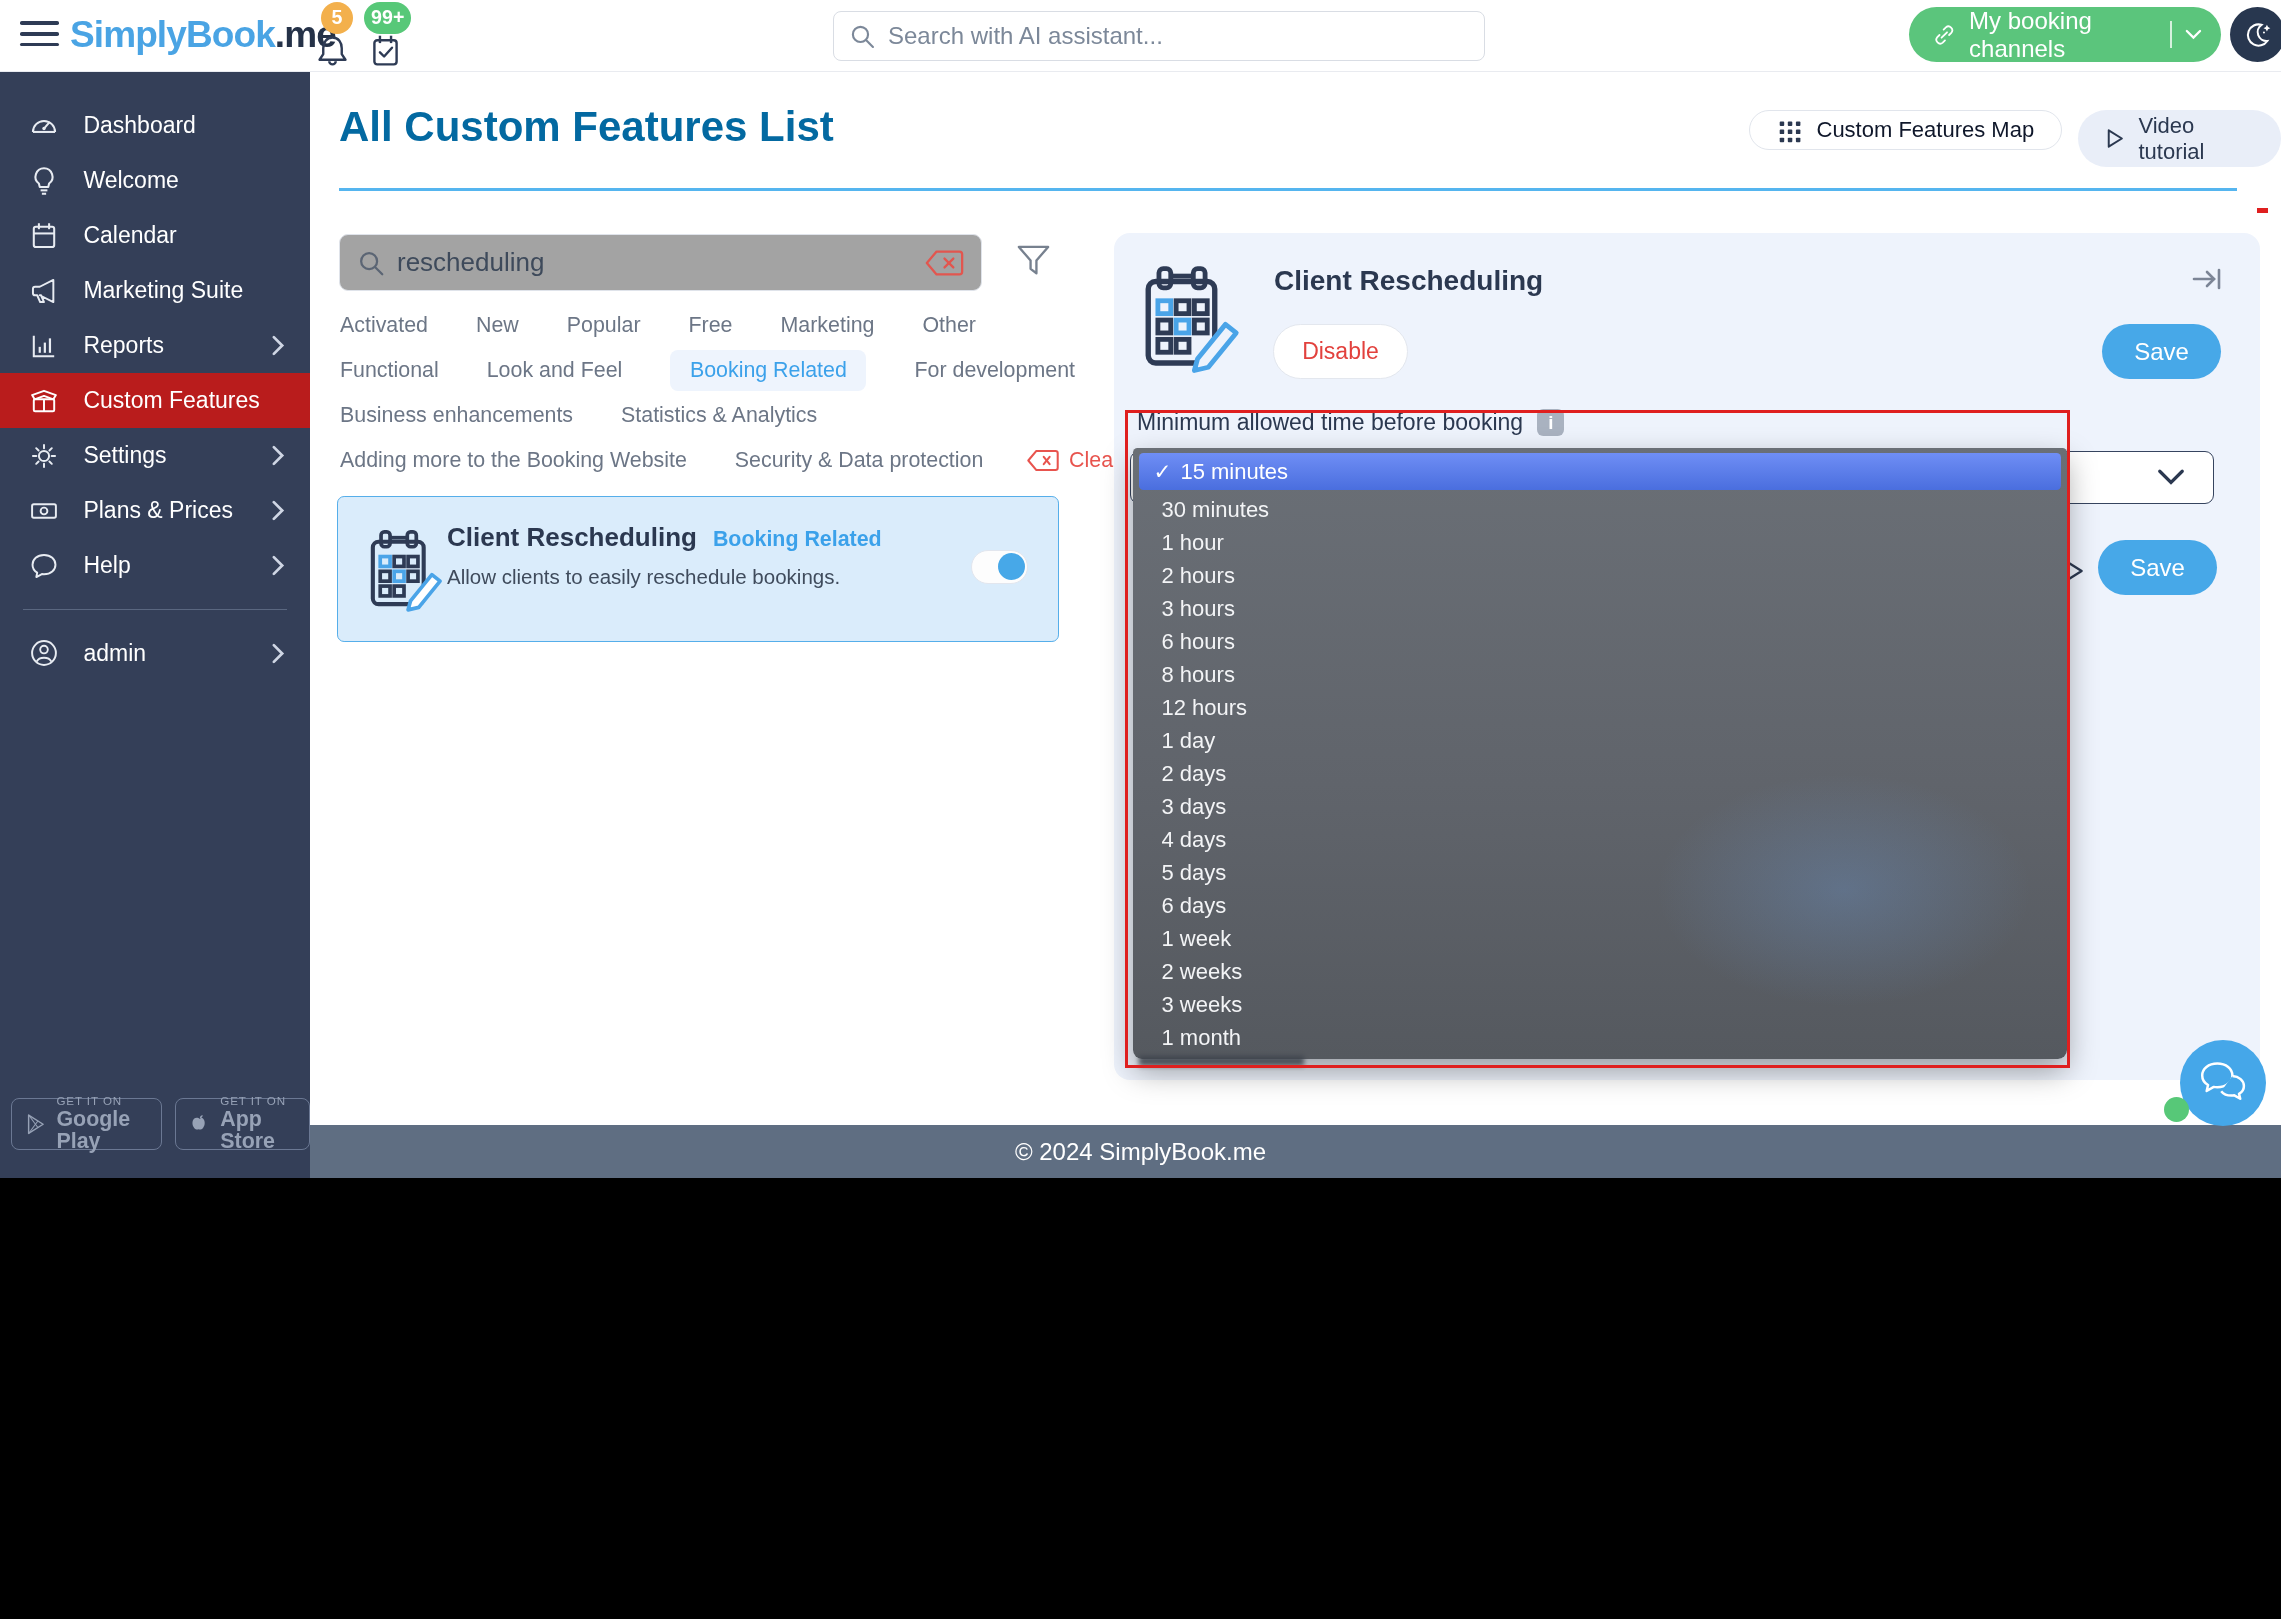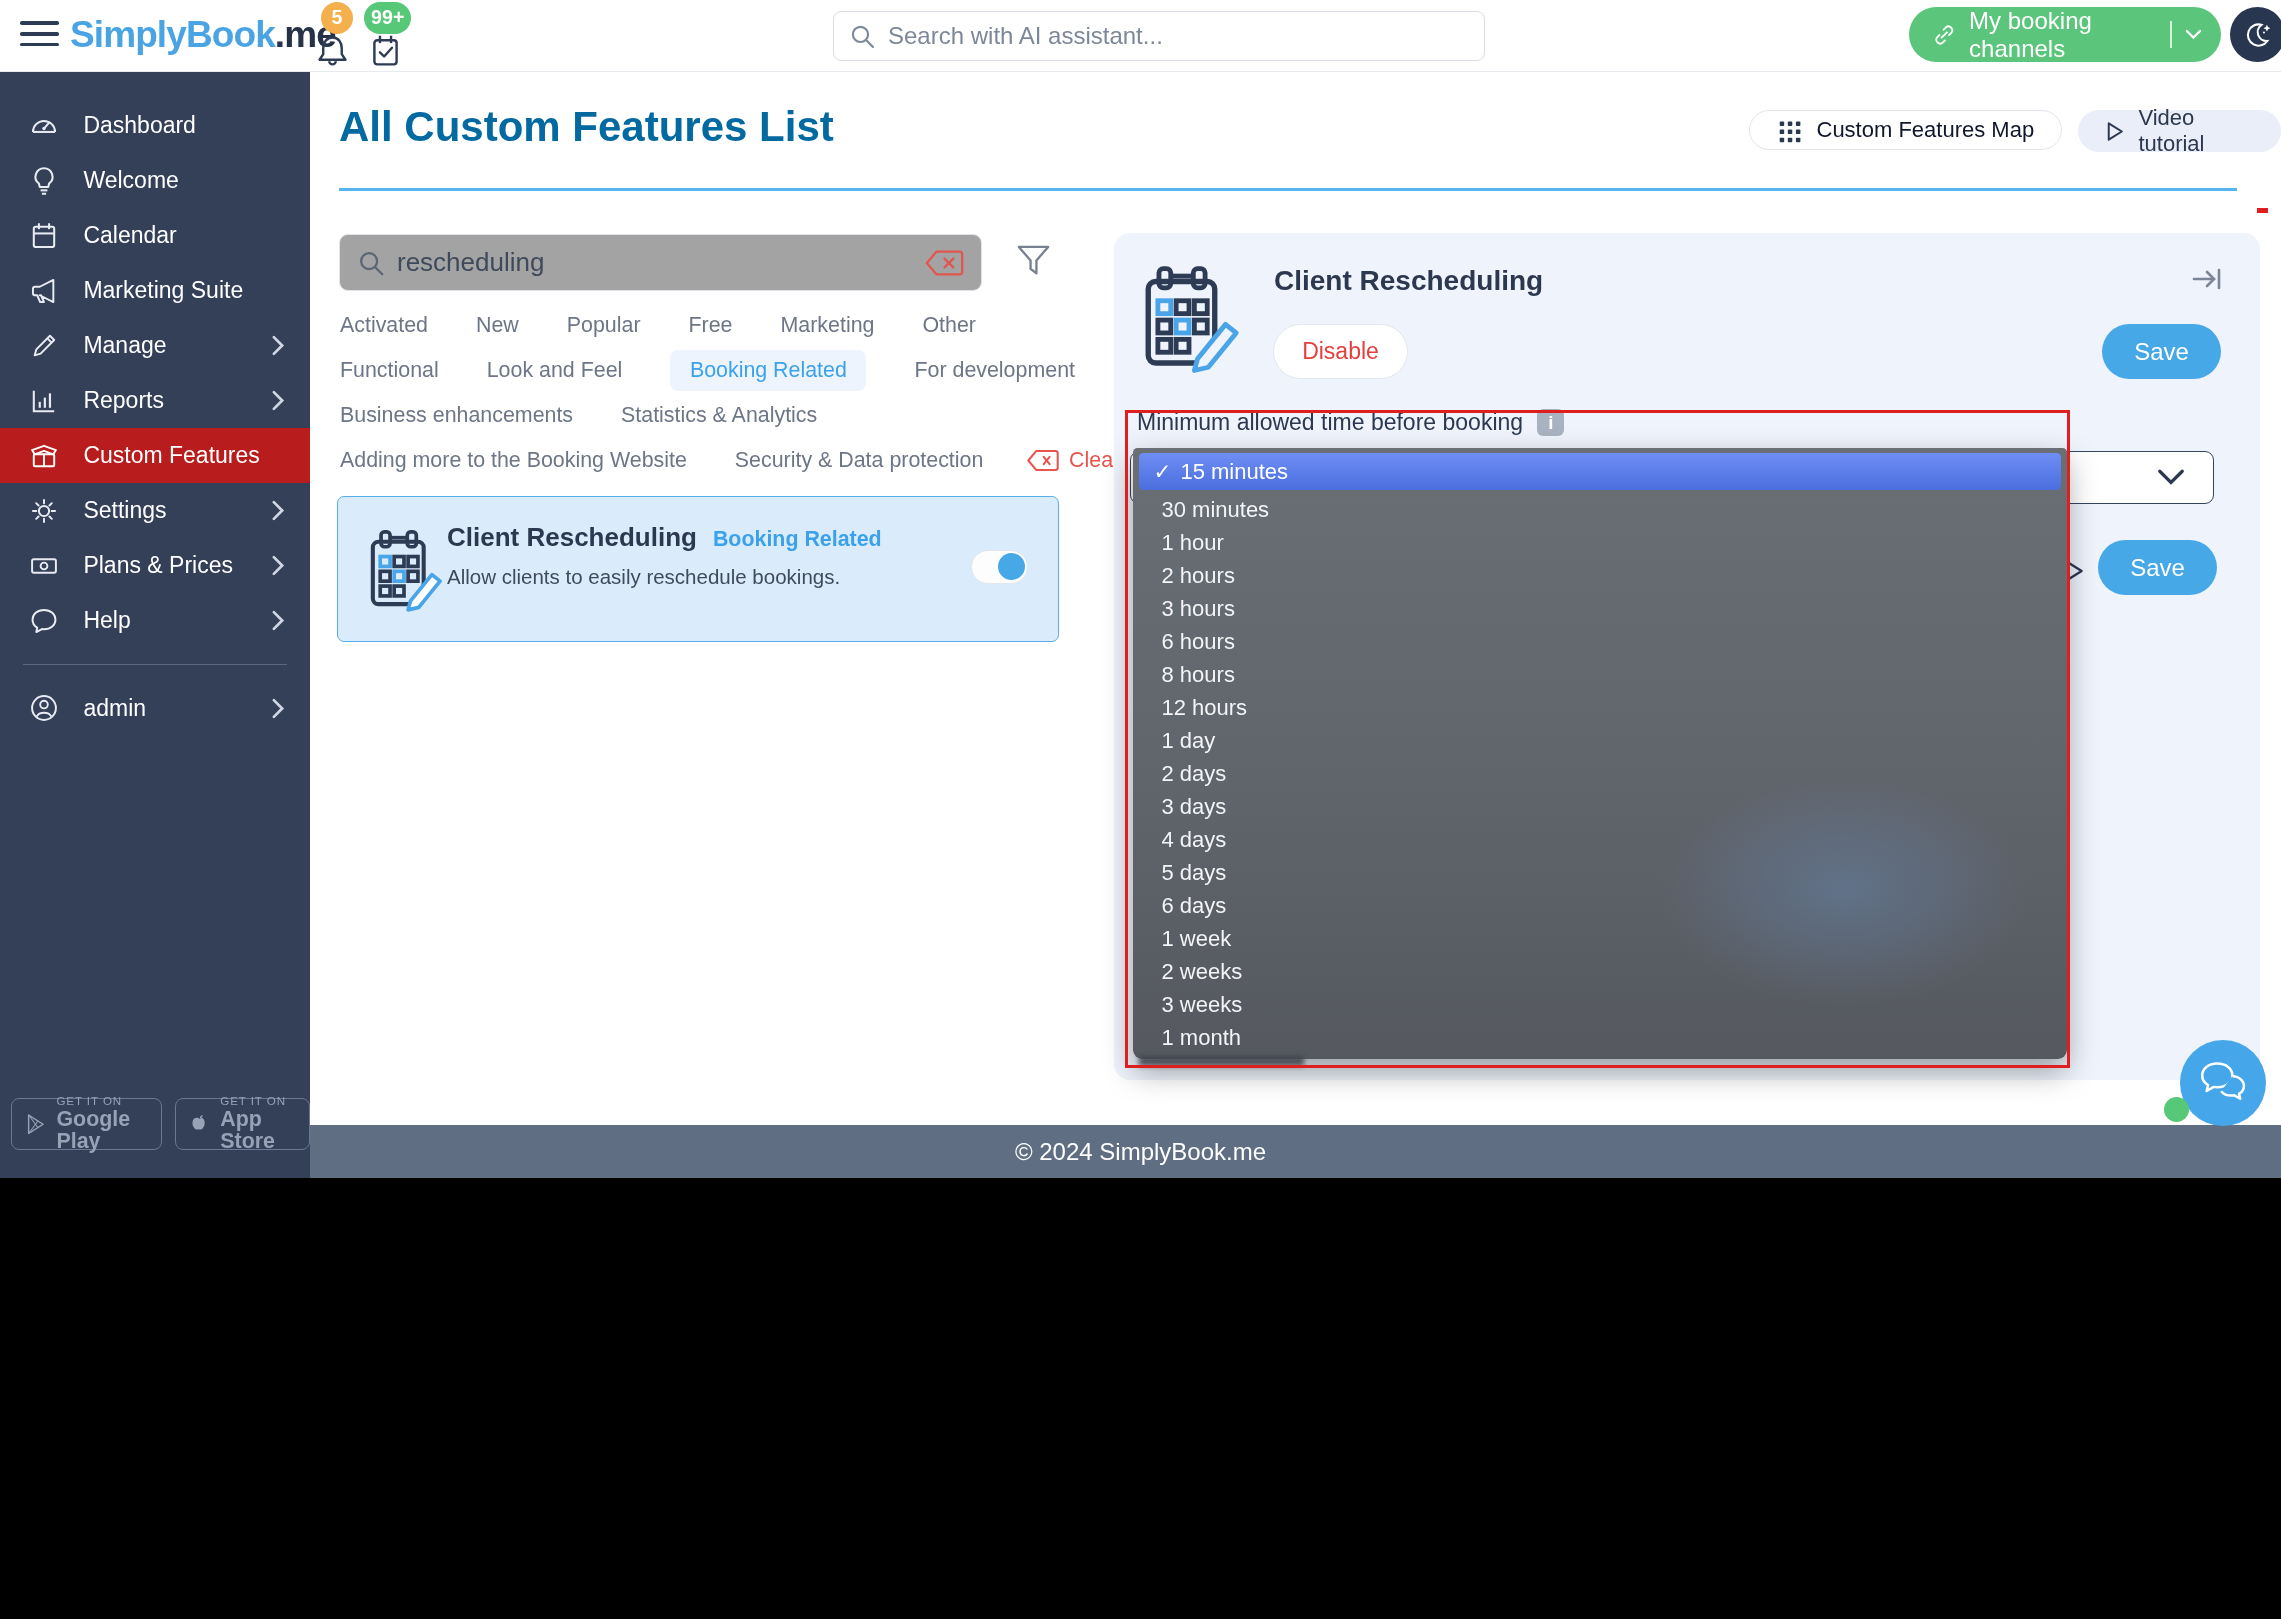--- a/index.html
+++ b/index.html
@@ -48,21 +48,21 @@
                gap:10.7px;padding:0 14.3px;color:#97a2b6;cursor:pointer;background:transparent;}
   .store-badge .t{display:flex;flex-direction:column;line-height:1.05;}
   .store-badge .t .s1{font-size:11.6px;letter-spacing:0.9px;}
   .store-badge .t .s2{font-size:21.4px;font-weight:600;}
 
   
   .page-title{position:absolute;left:339px;top:103px;font-size:42px;font-weight:600;color:#0369a1;z-index:5;}
   .btn-map{position:absolute;left:1749px;top:110px;height:40px;border-radius:28.5px;background:#fff;
            border:1.8px solid #e1e5ec;display:flex;align-items:center;gap:12.5px;padding:0 27px;
            box-sizing:border-box;font-size:22px;color:#0f172a;cursor:pointer;z-index:5;}
-  .btn-video{position:absolute;left:2078px;top:110px;height:42px;border-radius:28.5px;background:#e9eef8;
+  .btn-video{position:absolute;left:2078px;top:110px;height:57px;border-radius:28.5px;background:#e9eef8;
            display:flex;align-items:center;gap:12.5px;padding:0 25px;box-sizing:border-box;
            font-size:22px;color:#2b3850;cursor:pointer;z-index:5;}
   .blue-rule{position:absolute;left:339px;top:188px;width:1898px;height:2.7px;background:#55b5ef;z-index:4;}
 
   
   .feat-search{position:absolute;left:339px;top:234px;width:643px;height:57px;box-sizing:border-box;
                border:1.8px solid #dfe3ea;border-radius:9px;background:#a3a3a3;z-index:5;}
   .feat-search input{position:absolute;left:55px;top:5.3px;width:481px;height:43px;border:0;outline:none;
                font-size:26px;color:#3e4a5b;font-family:inherit;background:transparent;}
   .clear-ic{position:absolute;right:16px;top:12.5px;cursor:pointer;}
@@ -233,32 +233,20 @@
           <span class="nico">
               <svg width="34" height="34" viewBox="0 0 40 40">
                 <path d="M31 7 L15 15 H9.5 a2.5 2.5 0 0 0 -2.5 2.5 v5 a2.5 2.5 0 0 0 2.5 2.5 H12 l3.5 8 h4.5 l-3.5 -8 h-1.5 L31 33 z" fill="none" stroke="#e8ecf2" stroke-width="2.3" stroke-linejoin="round"></path>
               </svg>
             </span>
           <span>Marketing Suite</span>
         </div>
         <div class="nav-item">
           <span class="nico">
               <svg width="34" height="34" viewBox="0 0 40 40">
-                <path d="M9 31 l2 -7 16 -16 5 5 -16 16 -7 2 z" fill="none" stroke="#e8ecf2" stroke-width="2.3" stroke-linejoin="round"></path>
-                <line x1="24" y1="11" x2="29" y2="16" stroke="#e8ecf2" stroke-width="2.3"></line>
-              </svg>
-            </span>
-          <span>Manage</span>
-          <svg class="nav-chev" width="18" height="23" viewBox="0 0 14 22">
-              <path d="M3 3 l8 8 -8 8" fill="none" stroke="#cfd6e4" stroke-width="2.6" stroke-linecap="round"></path>
-            </svg>
-        </div>
-        <div class="nav-item">
-          <span class="nico">
-              <svg width="34" height="34" viewBox="0 0 40 40">
                 <path d="M8 8 v24 h24" fill="none" stroke="#e8ecf2" stroke-width="2.4"></path>
                 <line x1="15" y1="28" x2="15" y2="21" stroke="#e8ecf2" stroke-width="2.6"></line>
                 <line x1="21" y1="28" x2="21" y2="16" stroke="#e8ecf2" stroke-width="2.6"></line>
                 <line x1="27" y1="28" x2="27" y2="11" stroke="#e8ecf2" stroke-width="2.6"></line>
               </svg>
             </span>
           <span>Reports</span>
           <svg class="nav-chev" width="18" height="23" viewBox="0 0 14 22">
               <path d="M3 3 l8 8 -8 8" fill="none" stroke="#cfd6e4" stroke-width="2.6" stroke-linecap="round"></path>
             </svg>

